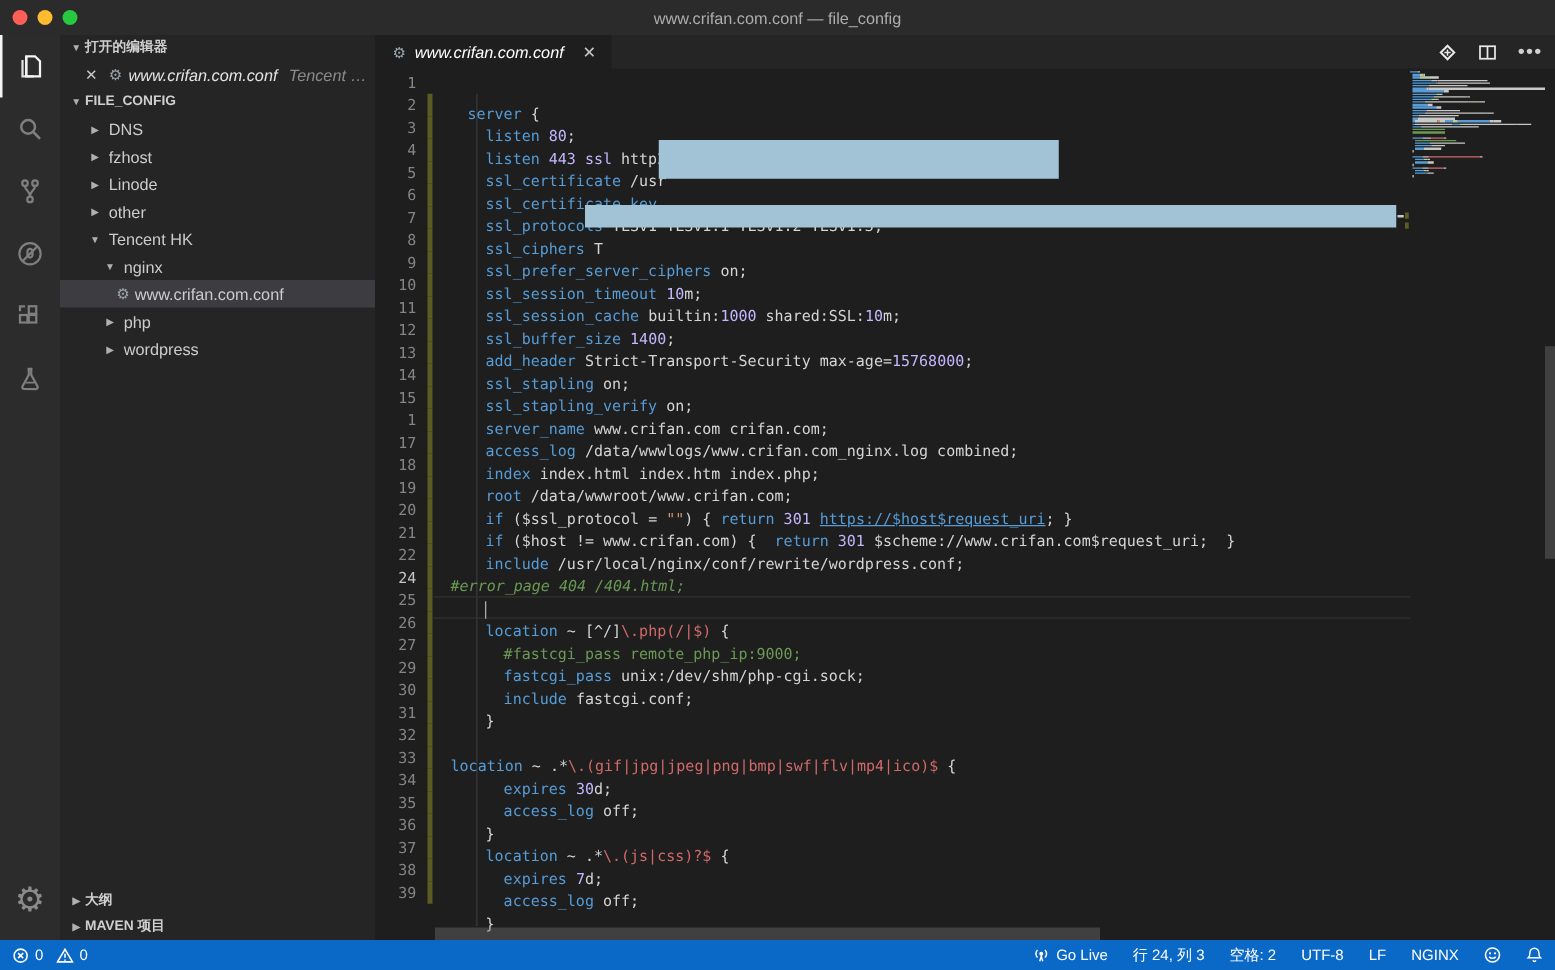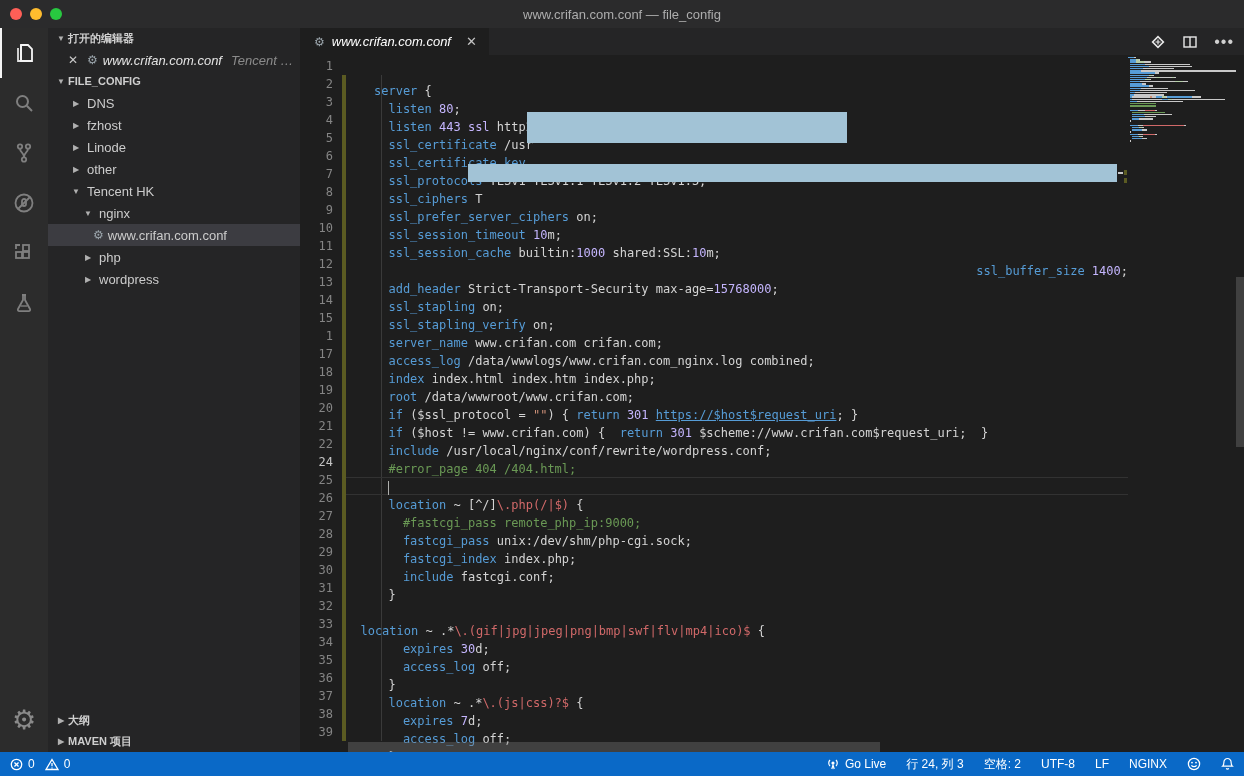--- a/index.html
+++ b/index.html
@@ -246,37 +246,36 @@
           <div class="code-line"><span class="ln">1</span><span class="gut"></span><span class="body-line" style="padding-left: 28px;"><span class="tk-d">server</span><span class="tk-v"> {</span></span></div>
           <div class="code-line"><span class="ln">2</span><span class="gut mod"></span><span class="body-line" style="padding-left: 28px;"><span class="tk-d">  listen</span><span class="tk-n"> 80</span><span class="tk-v">;</span></span></div>
           <div class="code-line"><span class="ln">3</span><span class="gut mod"></span><span class="body-line" style="padding-left: 28px;"><span class="tk-d">  listen</span><span class="tk-n"> 443 ssl</span><span class="tk-v"> http2;</span></span></div>
           <div class="code-line"><span class="ln">4</span><span class="gut mod"></span><span class="body-line" style="padding-left: 28px;"><span class="tk-d">  ssl_certificate</span><span class="tk-v"> /usr</span></span></div>
           <div class="code-line"><span class="ln">5</span><span class="gut mod"></span><span class="body-line" style="padding-left: 28px;"><span class="tk-d">  ssl_certificate_key</span><span class="tk-v"> </span></span></div>
           <div class="code-line"><span class="ln">6</span><span class="gut mod"></span><span class="body-line" style="padding-left: 28px;"><span class="tk-d">  ssl_protocols</span><span class="tk-v"> TLSv1 TLSv1.1 TLSv1.2 TLSv1.3;</span></span></div>
           <div class="code-line"><span class="ln">7</span><span class="gut mod"></span><span class="body-line" style="padding-left: 28px;"><span class="tk-d">  ssl_ciphers</span><span class="tk-v"> T</span></span></div>
           <div class="code-line"><span class="ln">8</span><span class="gut mod"></span><span class="body-line" style="padding-left: 28px;"><span class="tk-d">  ssl_prefer_server_ciphers</span><span class="tk-v"> on;</span></span></div>
           <div class="code-line"><span class="ln">9</span><span class="gut mod"></span><span class="body-line" style="padding-left: 28px;"><span class="tk-d">  ssl_session_timeout</span><span class="tk-n"> 10</span><span class="tk-v">m;</span></span></div>
           <div class="code-line"><span class="ln">10</span><span class="gut mod"></span><span class="body-line" style="padding-left: 28px;"><span class="tk-d">  ssl_session_cache</span><span class="tk-v"> builtin:</span><span class="tk-n">1000</span><span class="tk-v"> shared:SSL:</span><span class="tk-n">10</span><span class="tk-v">m;</span></span></div>
-          <div class="code-line"><span class="ln">11</span><span class="gut mod"></span><span class="body-line" style="padding-left: 28px; text-align: right;"><span class="tk-d">  ssl_buffer_size</span><span class="tk-n"> 1400</span><span class="tk-v">;</span></span></div>
+          <div class="code-line"><span class="ln">11</span><span class="gut mod"></span><span class="body-line" style="padding-left: 28px;"><span class="tk-d">  ssl_buffer_size</span><span class="tk-n"> 1400</span><span class="tk-v">;</span></span></div>
           <div class="code-line"><span class="ln">12</span><span class="gut mod"></span><span class="body-line" style="padding-left: 28px;"><span class="tk-d">  add_header</span><span class="tk-v"> Strict-Transport-Security max-age=</span><span class="tk-n">15768000</span><span class="tk-v">;</span></span></div>
           <div class="code-line"><span class="ln">13</span><span class="gut mod"></span><span class="body-line" style="padding-left: 28px;"><span class="tk-d">  ssl_stapling</span><span class="tk-v"> on;</span></span></div>
           <div class="code-line"><span class="ln">14</span><span class="gut mod"></span><span class="body-line" style="padding-left: 28px;"><span class="tk-d">  ssl_stapling_verify</span><span class="tk-v"> on;</span></span></div>
           <div class="code-line"><span class="ln">15</span><span class="gut mod"></span><span class="body-line" style="padding-left: 28px;"><span class="tk-d">  server_name</span><span class="tk-v"> www.crifan.com crifan.com;</span></span></div>
           <div class="code-line"><span class="ln">1</span><span class="gut mod"></span><span class="body-line" style="padding-left: 28px;"><span class="tk-d">  access_log</span><span class="tk-v"> /data/wwwlogs/www.crifan.com_nginx.log combined;</span></span></div>
           <div class="code-line"><span class="ln">17</span><span class="gut mod"></span><span class="body-line" style="padding-left: 28px;"><span class="tk-d">  index</span><span class="tk-v"> index.html index.htm index.php;</span></span></div>
           <div class="code-line"><span class="ln">18</span><span class="gut mod"></span><span class="body-line" style="padding-left: 28px;"><span class="tk-d">  root</span><span class="tk-v"> /data/wwwroot/www.crifan.com;</span></span></div>
           <div class="code-line"><span class="ln">19</span><span class="gut mod"></span><span class="body-line" style="padding-left: 28px;"><span class="tk-d">  if</span><span class="tk-v"> ($ssl_protocol = </span><span class="tk-str">""</span><span class="tk-v">) { </span><span class="tk-d">return</span><span class="tk-n"> 301</span><span class="tk-v"> </span><span class="tk-lnk">https://$host$request_uri</span><span class="tk-v">; }</span></span></div>
           <div class="code-line"><span class="ln">20</span><span class="gut mod"></span><span class="body-line" style="padding-left: 28px;"><span class="tk-d">  if</span><span class="tk-v"> ($host != www.crifan.com) {  </span><span class="tk-d">return</span><span class="tk-n"> 301</span><span class="tk-v"> $scheme://www.crifan.com$request_uri;  }</span></span></div>
           <div class="code-line"><span class="ln">21</span><span class="gut mod"></span><span class="body-line" style="padding-left: 28px;"><span class="tk-d">  include</span><span class="tk-v"> /usr/local/nginx/conf/rewrite/wordpress.conf;</span></span></div>
-          <div class="code-line"><span class="ln">22</span><span class="gut mod"></span><span class="body-line" style="padding-left: 28px;"><span class="tk-c">  #error_page 404 /404.html;</span></span></div>
+          <div class="code-line"><span class="ln">22</span><span class="gut mod"></span><span class="body-line" style=" font-style: italic;"><span class="tk-c">  #error_page 404 /404.html;</span></span></div>
           <div class="code-line"><span class="ln cur">24</span><span class="gut mod"></span><span class="body-line cur" style="padding-left: 28px;"><span>  </span><span class="cursor"></span></span></div>
           <div class="code-line"><span class="ln">25</span><span class="gut mod"></span><span class="body-line" style="padding-left: 28px;"><span class="tk-d">  location</span><span class="tk-v"> ~ [^/]</span><span class="tk-s">\.php(/|$)</span><span class="tk-v"> {</span></span></div>
           <div class="code-line"><span class="ln">26</span><span class="gut mod"></span><span class="body-line" style="padding-left: 28px;"><span class="tk-c">    #fastcgi_pass remote_php_ip:9000;</span></span></div>
           <div class="code-line"><span class="ln">27</span><span class="gut mod"></span><span class="body-line" style="padding-left: 28px;"><span class="tk-d">    fastcgi_pass</span><span class="tk-v"> unix:/dev/shm/php-cgi.sock;</span></span></div>
-          <div class="code-line"><span class="ln">28</span><span class="gut mod"></span><span class="body-line" style="padding-left: 28px;"><span class="tk-d">    fastcgi_index</span><span class="tk-v"> index.php;</span></span></div>
           <div class="code-line"><span class="ln">29</span><span class="gut mod"></span><span class="body-line" style="padding-left: 28px;"><span class="tk-d">    include</span><span class="tk-v"> fastcgi.conf;</span></span></div>
           <div class="code-line"><span class="ln">30</span><span class="gut mod"></span><span class="body-line" style="padding-left: 28px;"><span class="tk-v">  }</span></span></div>
           <div class="code-line"><span class="ln">31</span><span class="gut mod"></span><span class="body-line" style="padding-left: 28px;"></span></div>
           <div class="code-line"><span class="ln">32</span><span class="gut mod"></span><span class="body-line" style=""><span class="tk-d">  location</span><span class="tk-v"> ~ .*</span><span class="tk-s">\.(gif|jpg|jpeg|png|bmp|swf|flv|mp4|ico)$</span><span class="tk-v"> {</span></span></div>
           <div class="code-line"><span class="ln">33</span><span class="gut mod"></span><span class="body-line" style="padding-left: 28px;"><span class="tk-d">    expires</span><span class="tk-n"> 30</span><span class="tk-v">d;</span></span></div>
           <div class="code-line"><span class="ln">34</span><span class="gut mod"></span><span class="body-line" style="padding-left: 28px;"><span class="tk-d">    access_log</span><span class="tk-v"> off;</span></span></div>
           <div class="code-line"><span class="ln">35</span><span class="gut mod"></span><span class="body-line" style="padding-left: 28px;"><span class="tk-v">  }</span></span></div>
           <div class="code-line"><span class="ln">36</span><span class="gut mod"></span><span class="body-line" style="padding-left: 28px;"><span class="tk-d">  location</span><span class="tk-v"> ~ .*</span><span class="tk-s">\.(js|css)?$</span><span class="tk-v"> {</span></span></div>
           <div class="code-line"><span class="ln">37</span><span class="gut mod"></span><span class="body-line" style="padding-left: 28px;"><span class="tk-d">    expires</span><span class="tk-n"> 7</span><span class="tk-v">d;</span></span></div>
           <div class="code-line"><span class="ln">38</span><span class="gut mod"></span><span class="body-line" style="padding-left: 28px;"><span class="tk-d">    access_log</span><span class="tk-v"> off;</span></span></div>

